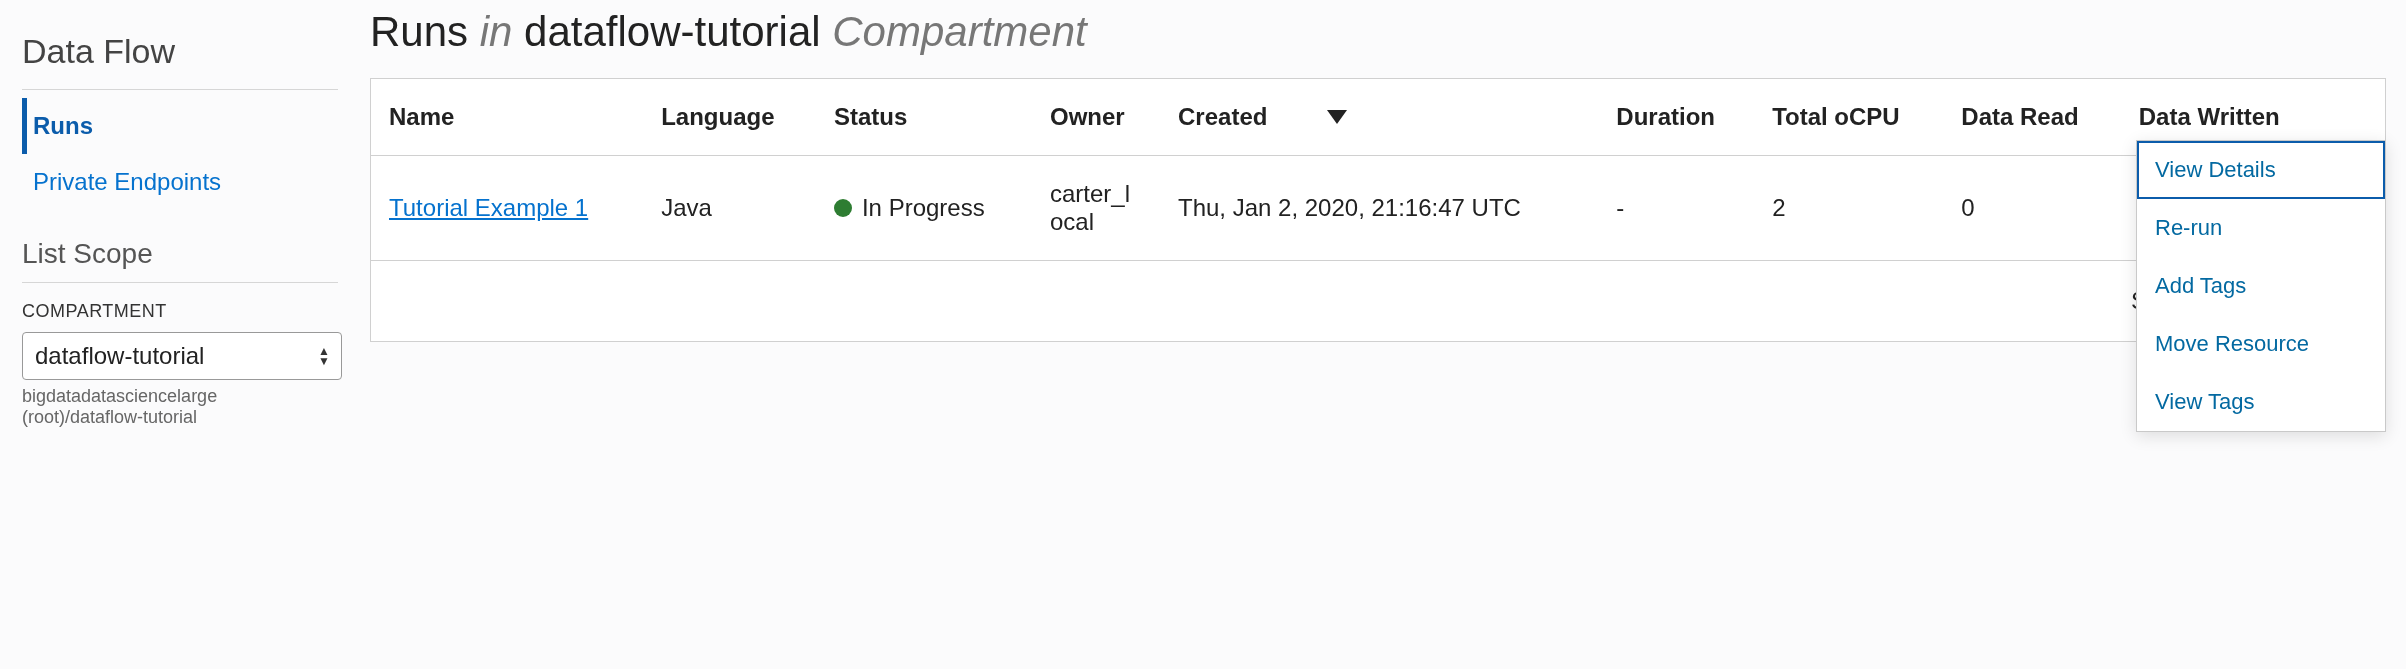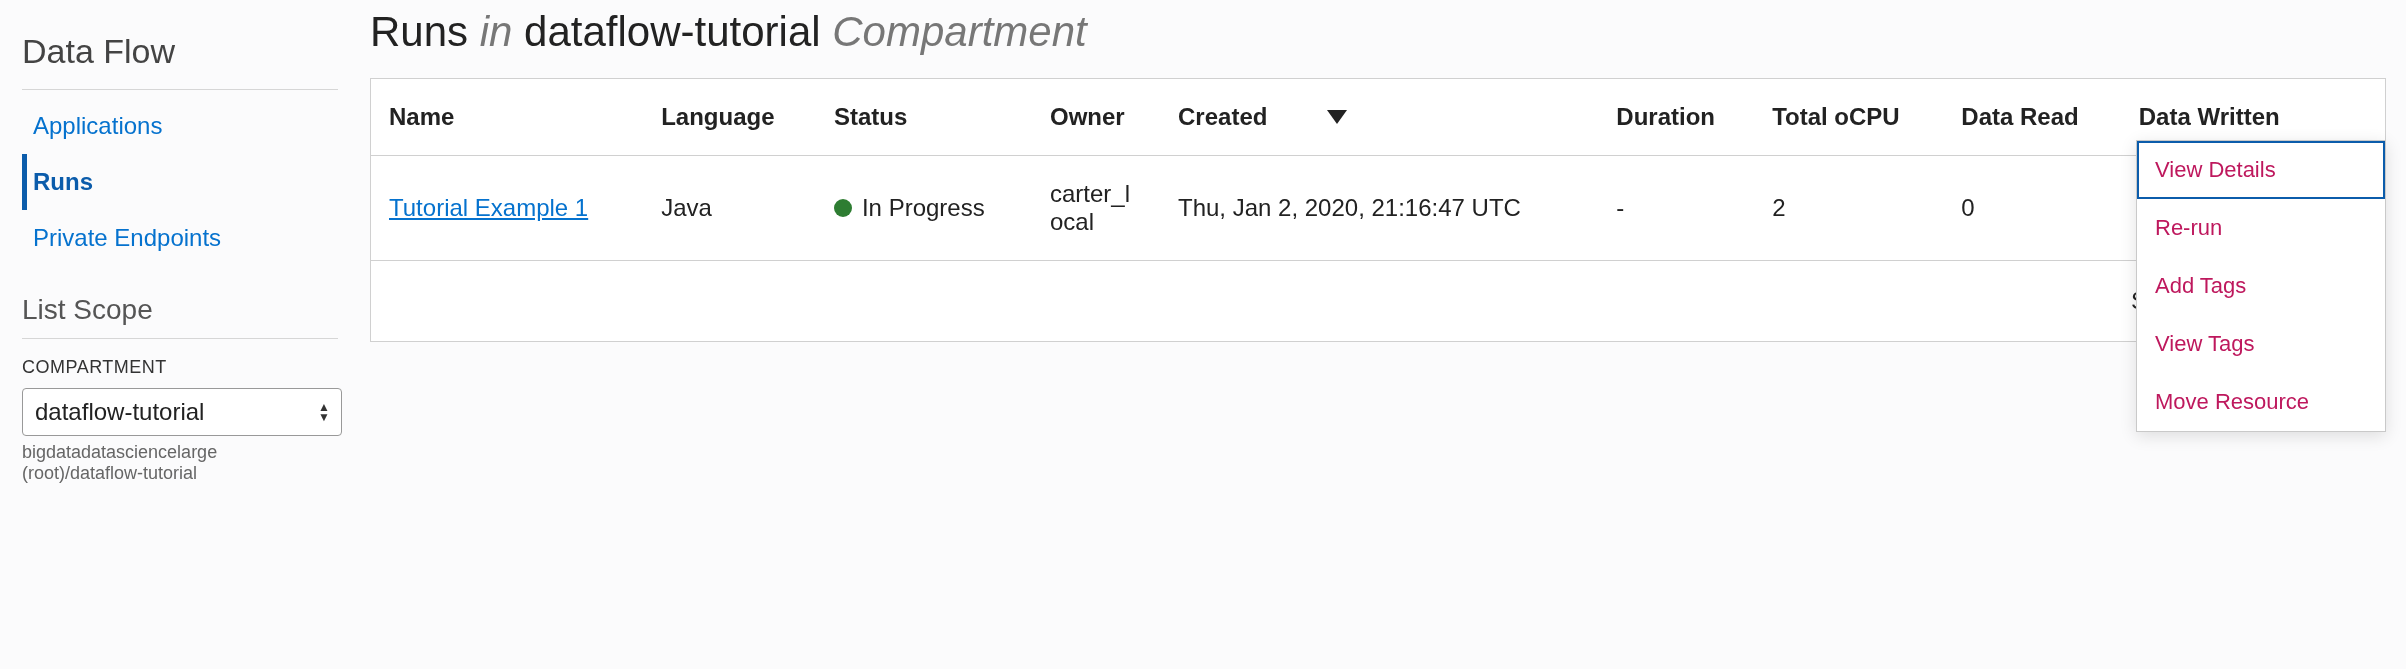--- a/index.html
+++ b/index.html
@@ -154,36 +154,35 @@
     right:20px;
     width:250px;
     background:#fff;
     border:1px solid #c9c9c9;
     box-shadow:0 4px 16px rgba(0,0,0,.12);
   }
   .ctx-item{
     font-size:22px;
     padding:16px 18px;
     cursor:pointer;
-    color:#be185d;
+    color:#0369a1;
     text-align:left;
   }
   .ctx-item.highlight{
     outline:2px solid #0b5cab;
     outline-offset:-2px;
   }
   .ctx-item.hover{ background:#eceff1;}
 </style>
 </head>
 <body>
 
 <aside class="sidebar">
   <div class="sidebar-title">Data Flow</div>
   <hr class="sidebar-divider">
-  <div class="nav-item">Applications</div>
   <div class="nav-item active">Runs</div>
   <div class="nav-item">Private Endpoints</div>
   <div class="list-scope">List Scope</div>
   <hr class="sidebar-divider">
   <div class="compartment-label">COMPARTMENT</div>
   <div class="select-wrap">
     <div class="select-box">
       <span>dataflow-tutorial</span>
     </div>
     <div class="select-arrows">
@@ -255,16 +254,16 @@
           </div>
         </td>
       </tr>
     </tbody>
   </table>
 
   <div class="ctx-menu">
     <div class="ctx-item highlight">View Details</div>
     <div class="ctx-item">Re-run</div>
     <div class="ctx-item">Add Tags</div>
+    <div class="ctx-item">Move Resource</div>
     <div class="ctx-item">View Tags</div>
-    <div class="ctx-item">Move Resource</div>
   </div>
 </main>
 
 </body></html>

